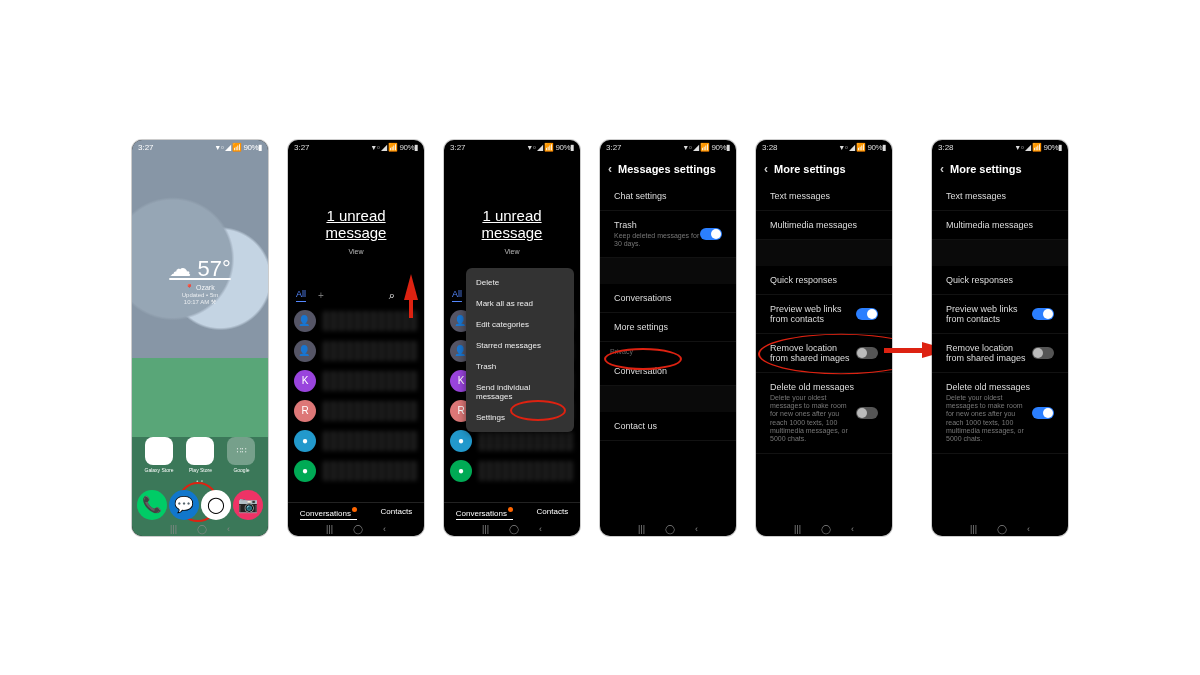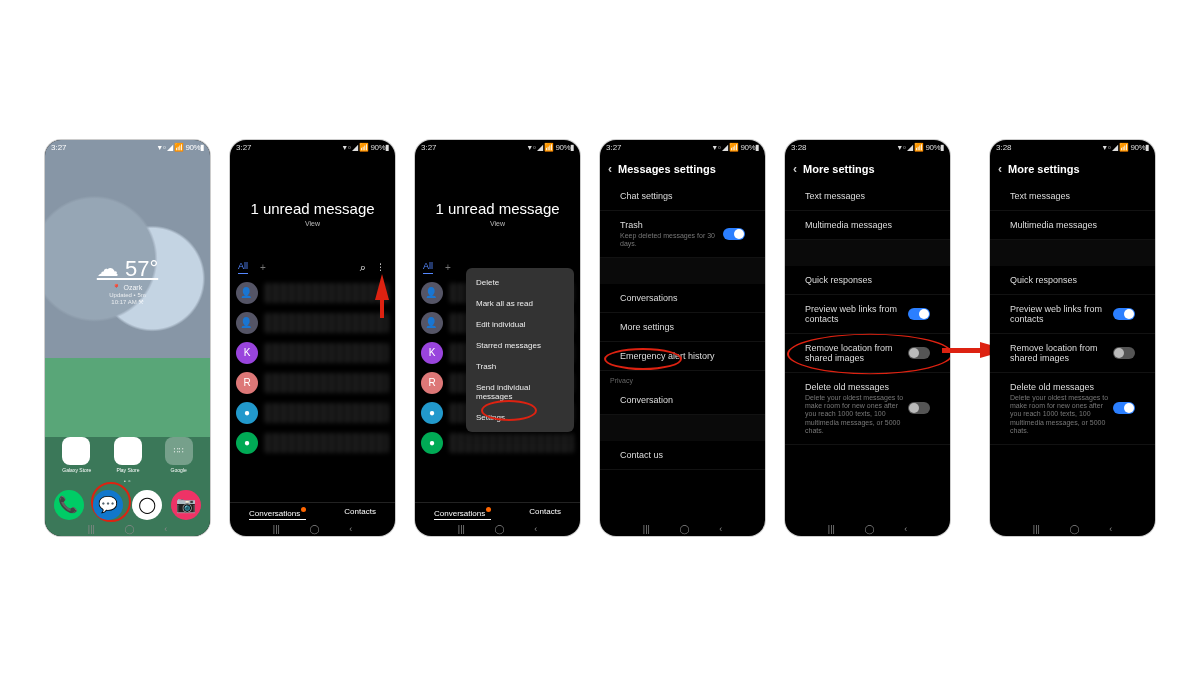--- a/index.html
+++ b/index.html
@@ -8,24 +8,24 @@
     width: 1200px;
     height: 675px;
     background: #fff;
     font-family: -apple-system, BlinkMacSystemFont, sans-serif;
     display: flex;
     align-items: center;
     justify-content: center;
     gap: 20px;
   }
   .phone {
-    width: 165px;
+    width: 136px;
     height: 396px;
     background: #000;
-    border-radius: 16px;
+    border-radius: 10px;
     overflow: hidden;
     position: relative;
     color: #fff;
     font-size: 9px;
     display: flex;
     flex-direction: column;
     box-shadow: 0 0 0 1px rgba(0,0,0,.2);
   }
   .statusbar {
     display: flex;
@@ -89,21 +89,21 @@
     position: absolute;
     border: 2.5px solid #d21;
     border-radius: 50%;
   }
   
   .msg-header {
     text-align: center;
     padding-top: 44px;
     padding-bottom: 20px;
   }
-  .msg-header h1 { font-size: 15px; font-weight: 500; margin: 0; }
+  .msg-header h1 { font-size: 15px; font-weight: 500; margin: 7px; text-decoration: underline; }
   .view-pill { font-size: 7px; opacity: .7; margin-top: 3px; }
   .toolbar {
     display: flex;
     align-items: center;
     gap: 8px;
     padding: 4px 8px;
     margin-top: 10px;
   }
   .tab { font-size: 9px; color: #58f; border-bottom: 1.5px solid #58f; padding-bottom: 2px; }
   .plus { color: #777; font-size: 10px; margin-left: 4px; }
@@ -154,21 +154,21 @@
   .settings-hdr {
     display: flex;
     align-items: center;
     gap: 6px;
     padding: 6px 8px;
     font-size: 11px;
     font-weight: 600;
   }
   .settings-hdr .back { font-size: 12px; color:#ccc; }
   .srow {
-    padding: 9px 20px;
+    padding: 9px 14px;
     font-size: 9px;
     border-bottom: 0.5px solid #121212;
     display: flex;
     align-items: center;
     color: #ddd;
   }
   .srow .sub { font-size: 7px; color: #777; margin-top: 2px; line-height: 1.2; }
   .srow-col { display: flex; flex-direction: column; flex: 1; }
   .toggle {
     width: 22px; height: 12px; border-radius: 6px;
@@ -345,21 +345,21 @@
     <span>Contacts</span>
   </div>
   <div class="nav">
       <span>|||</span>
       <span>◯</span>
       <span>‹</span>
     </div>
   <div class="menu-popup">
     <div>Delete</div>
     <div>Mark all as read</div>
-    <div>Edit individual</div>
+    <div>Edit categories</div>
     <div>Starred messages</div>
     <div>Trash</div>
     <div>Send individual messages</div>
     <div>Settings</div>
   </div>
   <div class="red-oval" style="width:52px;height:17px;left:66px;top:260px;"></div>
 </div>
 
 <div class="phone">
   <div class="statusbar">
@@ -380,23 +380,20 @@
       </span>
     <span class="toggle on"></span>
   </div>
   <div class="srow gap"></div>
   <div class="srow">
       <span>Conversations</span>
     </div>
   <div class="srow">
       <span>More settings</span>
     </div>
-  <div class="srow">
-      <span>Emergency alert history</span>
-    </div>
   <div class="section-lbl">Privacy</div>
   <div class="srow">
       <span>Conversation</span>
     </div>
   <div class="srow gap"></div>
   <div class="srow">
       <span>Contact us</span>
     </div>
   <div style="flex:1"></div>
   <div class="nav">

